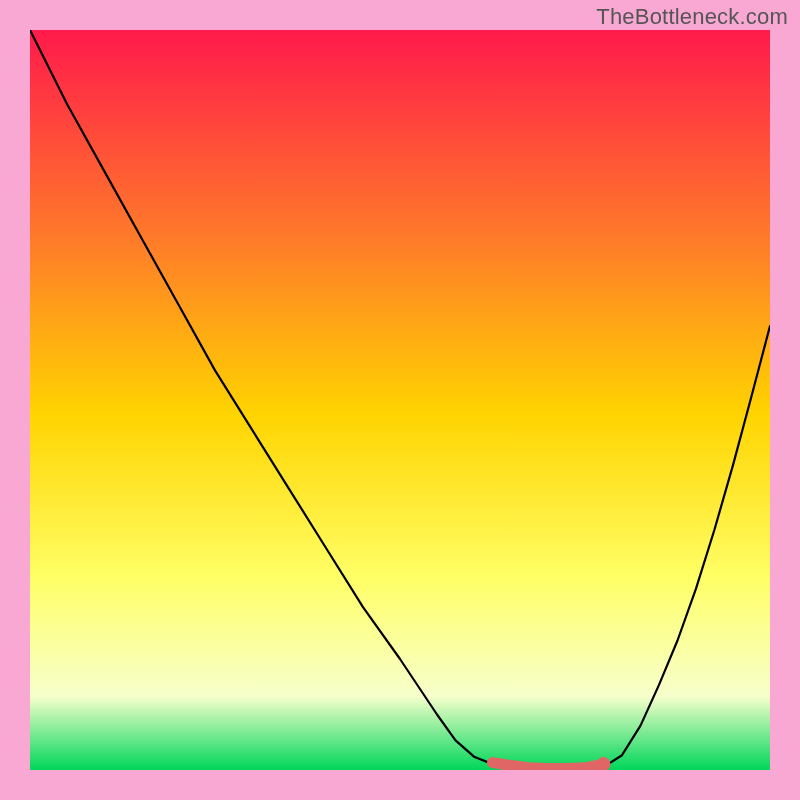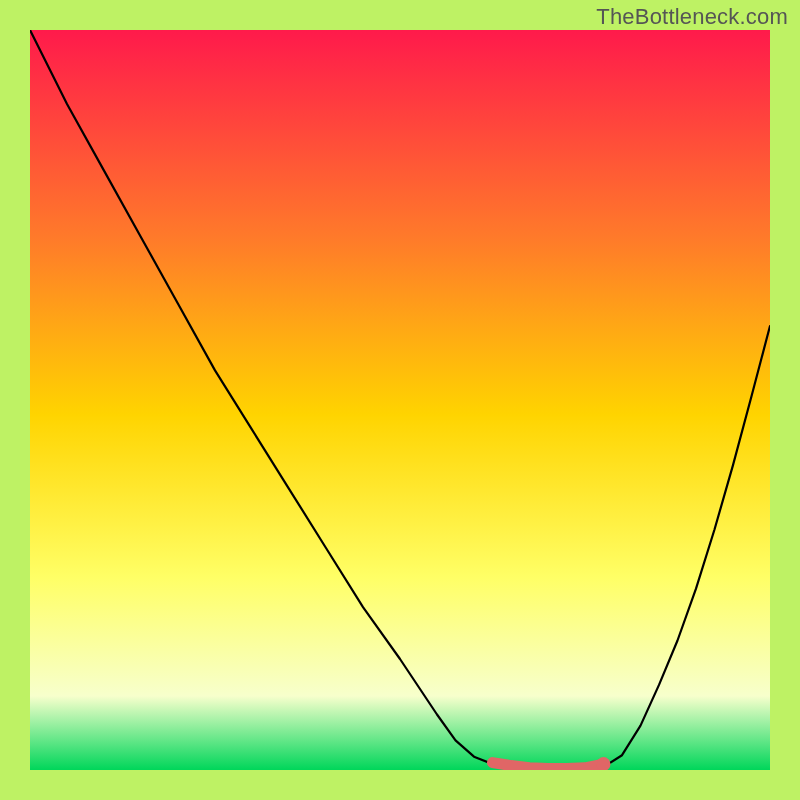--- a/index.html
+++ b/index.html
@@ -8,21 +8,21 @@
     width: 800px;
     height: 800px;
     background: #000;
     font-family: Arial, Helvetica, sans-serif;
     overflow: hidden;
   }
   .frame {
     position: relative;
     width: 800px;
     height: 800px;
-    background: #bef264;
+    background: #f9a8d4;
   }
   .watermark {
     position: absolute;
     top: 4px;
     right: 12px;
     color: #555;
     font-size: 22px;
     font-weight: 500;
     letter-spacing: 0.2px;
     z-index: 10;

